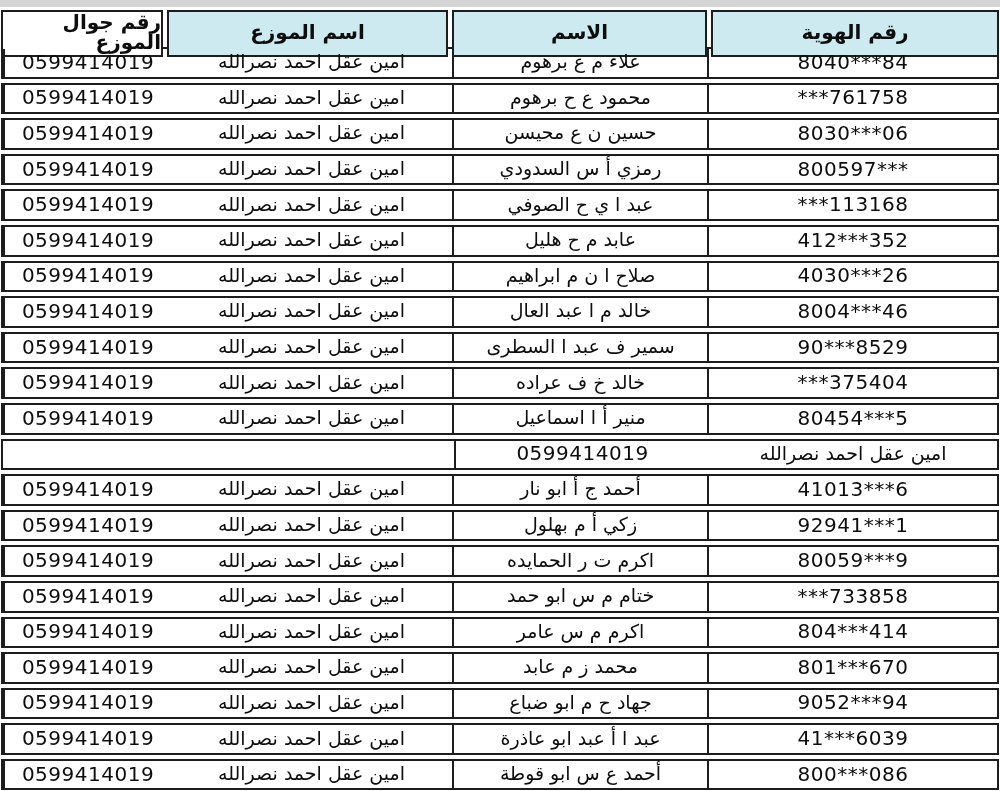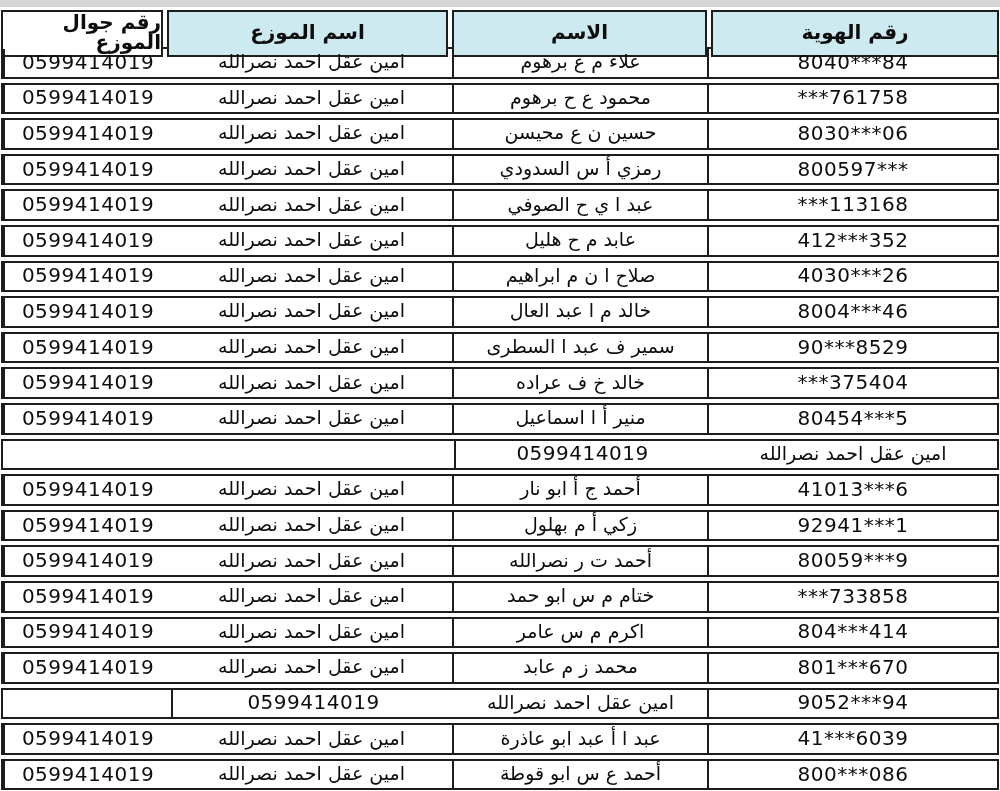--- a/index.html
+++ b/index.html
@@ -164,21 +164,21 @@
           <div class="cell num mobile">0599414019</div>
         </div>
         <div class="row">
           <div class="cell num id">92941***1</div>
           <div class="cell name">زكي أ م بهلول</div>
           <div class="cell distributor">امين عقل احمد نصرالله</div>
           <div class="cell num mobile">0599414019</div>
         </div>
         <div class="row">
           <div class="cell num id">80059***9</div>
-          <div class="cell name">أحمد ت ر نصرالله</div>
+          <div class="cell name">اكرم ت ر الحمايده</div>
           <div class="cell distributor">امين عقل احمد نصرالله</div>
           <div class="cell num mobile">0599414019</div>
         </div>
         <div class="row">
           <div class="cell num id">***733858</div>
           <div class="cell name">ختام م س ابو حمد</div>
           <div class="cell distributor">امين عقل احمد نصرالله</div>
           <div class="cell num mobile">0599414019</div>
         </div>
         <div class="row">
@@ -188,20 +188,21 @@
           <div class="cell num mobile">0599414019</div>
         </div>
         <div class="row">
           <div class="cell num id">801***670</div>
           <div class="cell name">محمد ز م عابد</div>
           <div class="cell distributor">امين عقل احمد نصرالله</div>
           <div class="cell num mobile">0599414019</div>
         </div>
         <div class="row">
           <div class="cell num id">9052***94</div>
+          <div class="cell name">جهاد ح م ابو ضباع</div>
           <div class="cell distributor">امين عقل احمد نصرالله</div>
           <div class="cell num mobile">0599414019</div>
         </div>
         <div class="row">
           <div class="cell num id">41***6039</div>
           <div class="cell name">عبد ا أ عبد ابو عاذرة</div>
           <div class="cell distributor">امين عقل احمد نصرالله</div>
           <div class="cell num mobile">0599414019</div>
         </div>
         <div class="row">

